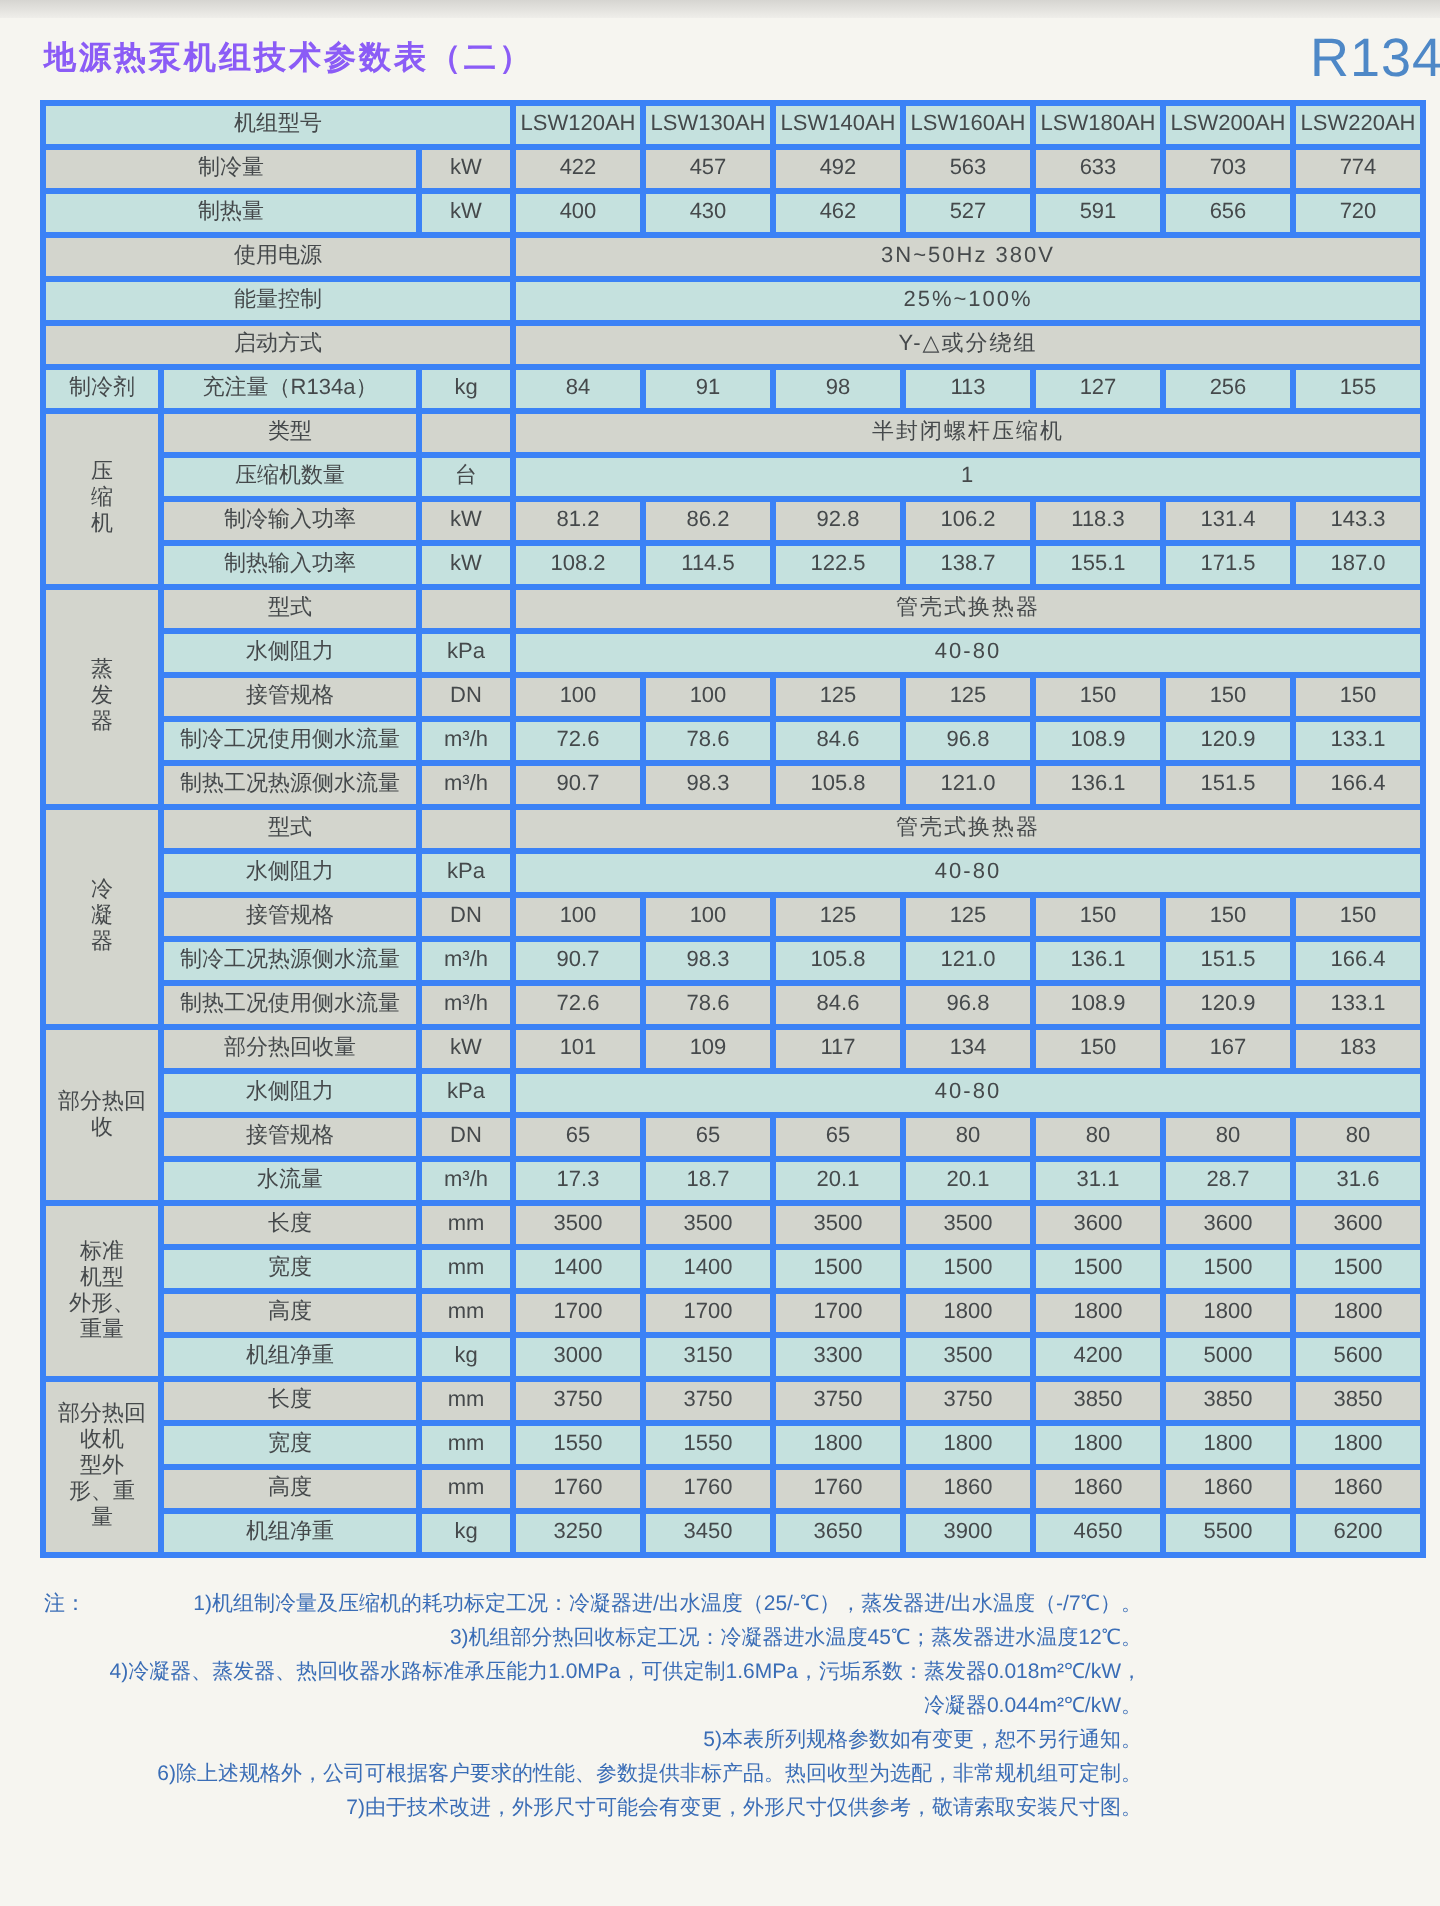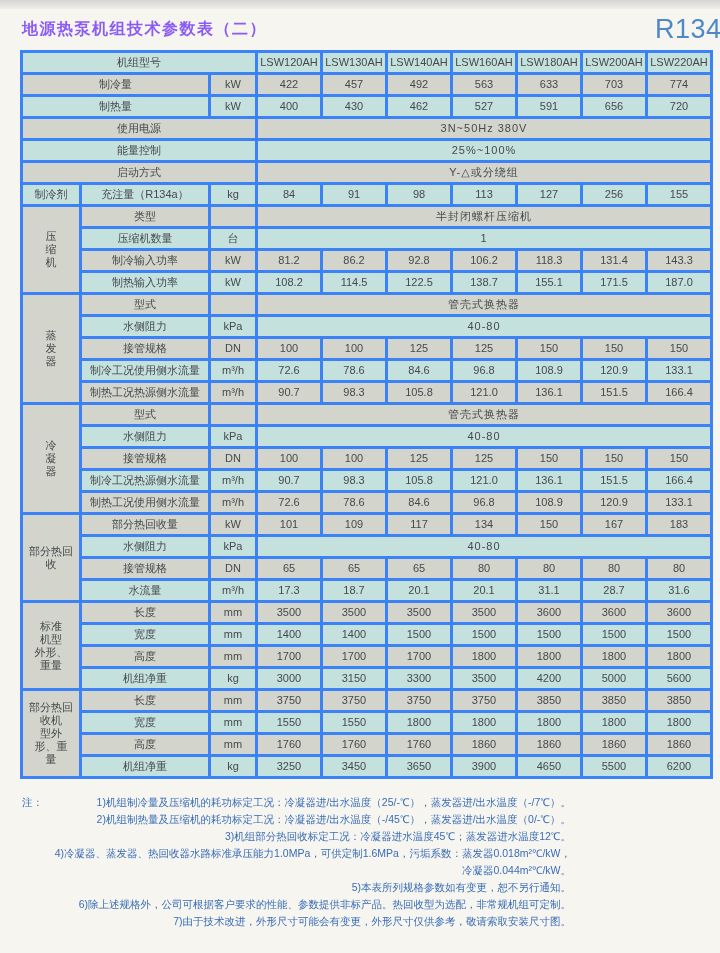--- a/index.html
+++ b/index.html
@@ -388,20 +388,19 @@
         <td class="val teal">5500</td>
         <td class="val teal">6200</td>
       </tr>
     </tbody>
 </table>
 
 <div class="notes">
   <span class="notes-prefix">注：</span>
   <div class="notes-items" id="notes-items">
       <div class="note-line">1)机组制冷量及压缩机的耗功标定工况：冷凝器进/出水温度（25/-℃），蒸发器进/出水温度（-/7℃）。</div>
-      <div class="note-line">2)机组制热量及压缩机的耗功标定工况：冷凝器进/出水温度（-/45℃），蒸发器进/出水温度（0/-℃）。</div>
       <div class="note-line">3)机组部分热回收标定工况：冷凝器进水温度45℃；蒸发器进水温度12℃。</div>
       <div class="note-line">4)冷凝器、蒸发器、热回收器水路标准承压能力1.0MPa，可供定制1.6MPa，污垢系数：蒸发器0.018m²℃/kW，冷凝器0.044m²℃/kW。</div>
       <div class="note-line">5)本表所列规格参数如有变更，恕不另行通知。</div>
       <div class="note-line">6)除上述规格外，公司可根据客户要求的性能、参数提供非标产品。热回收型为选配，非常规机组可定制。</div>
       <div class="note-line">7)由于技术改进，外形尺寸可能会有变更，外形尺寸仅供参考，敬请索取安装尺寸图。</div>
     </div>
 </div>
 
 </body></html>

